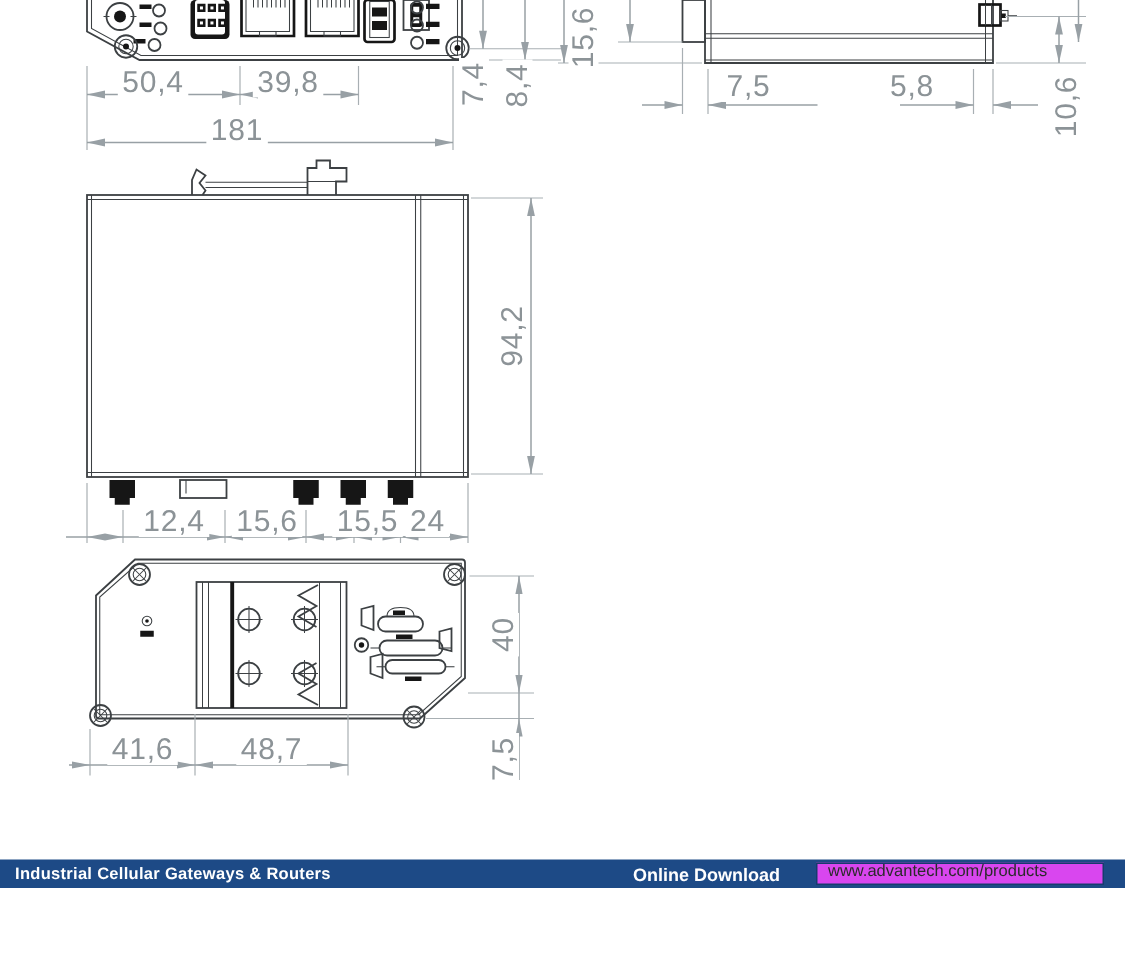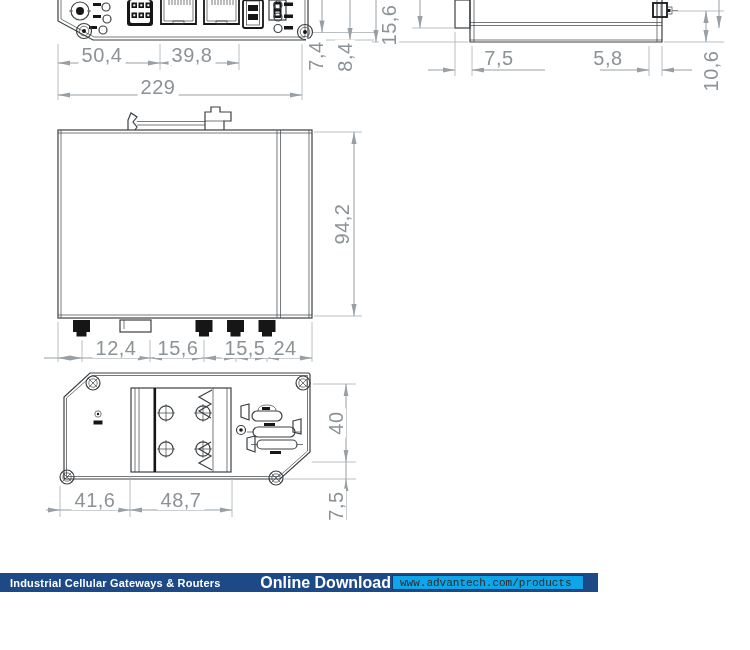--- a/index.html
+++ b/index.html
@@ -9,27 +9,27 @@
   .dev{stroke:#3c4043;fill:none;stroke-width:1.2;}
   .dev-thin{stroke:#3c4043;fill:none;stroke-width:0.7;}
   .dev-thick{stroke:#161616;fill:none;stroke-width:1.8;}
   .fill-dark{fill:#161616;stroke:none;}
   .dim{stroke:#98a0a5;fill:none;stroke-width:1;}
   .dim-thin{stroke:#a8afb3;fill:none;stroke-width:0.8;}
   .dim-tri{fill:#98a0a5;stroke:none;}
   .dim-label{position:absolute;transform:translate(-50%,-50%);font-size:20px;color:#8c9397;
              letter-spacing:0.5px;background:#fff;padding:0 3px;line-height:1;white-space:nowrap;}
   .dim-label.rot{transform:translate(-50%,-50%) rotate(-90deg);}
-  .footer{position:absolute;left:0;top:573px;width:598px;height:19px;background:#1d4a86;
+  .footer{position:absolute;left:0;top:573px;width:750px;height:19px;background:#1d4a86;
           display:flex;align-items:center;}
   .footer-title{color:#fff;font-weight:bold;font-size:11px;margin-left:10px;letter-spacing:0.2px;}
   .footer-spacer{flex:1;}
-  .footer-dl{color:#fff;font-weight:bold;font-size:16px;margin-right:1px;}
-  .url-box{width:190px;height:13px;background:#0ea5e9;border:1.5px solid #163c6e;margin-right:14px;
-           display:flex;align-items:flex-end;font-family:Liberation Mono, monospace;}
+  .footer-dl{color:#fff;font-weight:bold;font-size:12px;margin-right:24px;}
+  .url-box{width:190px;height:13px;background:#d946ef;border:1.5px solid #163c6e;margin-right:14px;
+           display:flex;align-items:flex-start;}
   .url-box span{font-size:11px;color:#2b2b2b;padding-left:7px;line-height:1;}
 </style>
 </head>
 <body>
 
 <div class="canvas">
 
 <svg width="750" height="650" viewBox="0 0 750 650">
   <defs>
     <marker id="mE" markerUnits="userSpaceOnUse" markerWidth="14" markerHeight="8" refX="13" refY="4" orient="auto">
@@ -349,21 +349,21 @@
       <line class="dim" x1="346" y1="384" x2="346" y2="520"></line>
       <polygon class="dim-tri" points="346,384 343.6,396 348.4,396"></polygon>
       <polygon class="dim-tri" points="346,462 343.6,450 348.4,450"></polygon>
       <polygon class="dim-tri" points="346,479 343.6,491 348.4,491"></polygon>
     </g>
   </g>
 </svg>
 
 <div class="dim-label" style="left:102px;top:55px;">50,4</div>
 <div class="dim-label" style="left:192px;top:55px;">39,8</div>
-<div class="dim-label" style="left:158px;top:87px;">229</div>
+<div class="dim-label" style="left:158px;top:87px;">181</div>
 <div class="dim-label rot" style="left:316px;top:56px;">7,4</div>
 <div class="dim-label rot" style="left:345px;top:57px;">8,4</div>
 
 <div class="dim-label rot" style="left:389px;top:25px;">15,6</div>
 <div class="dim-label" style="left:499px;top:58px;">7,5</div>
 <div class="dim-label" style="left:608px;top:58px;">5,8</div>
 <div class="dim-label rot" style="left:711px;top:71px;">10,6</div>
 
 <div class="dim-label rot" style="left:342px;top:224px;">94,2</div>
 <div class="dim-label" style="left:116px;top:348px;">12,4</div>

